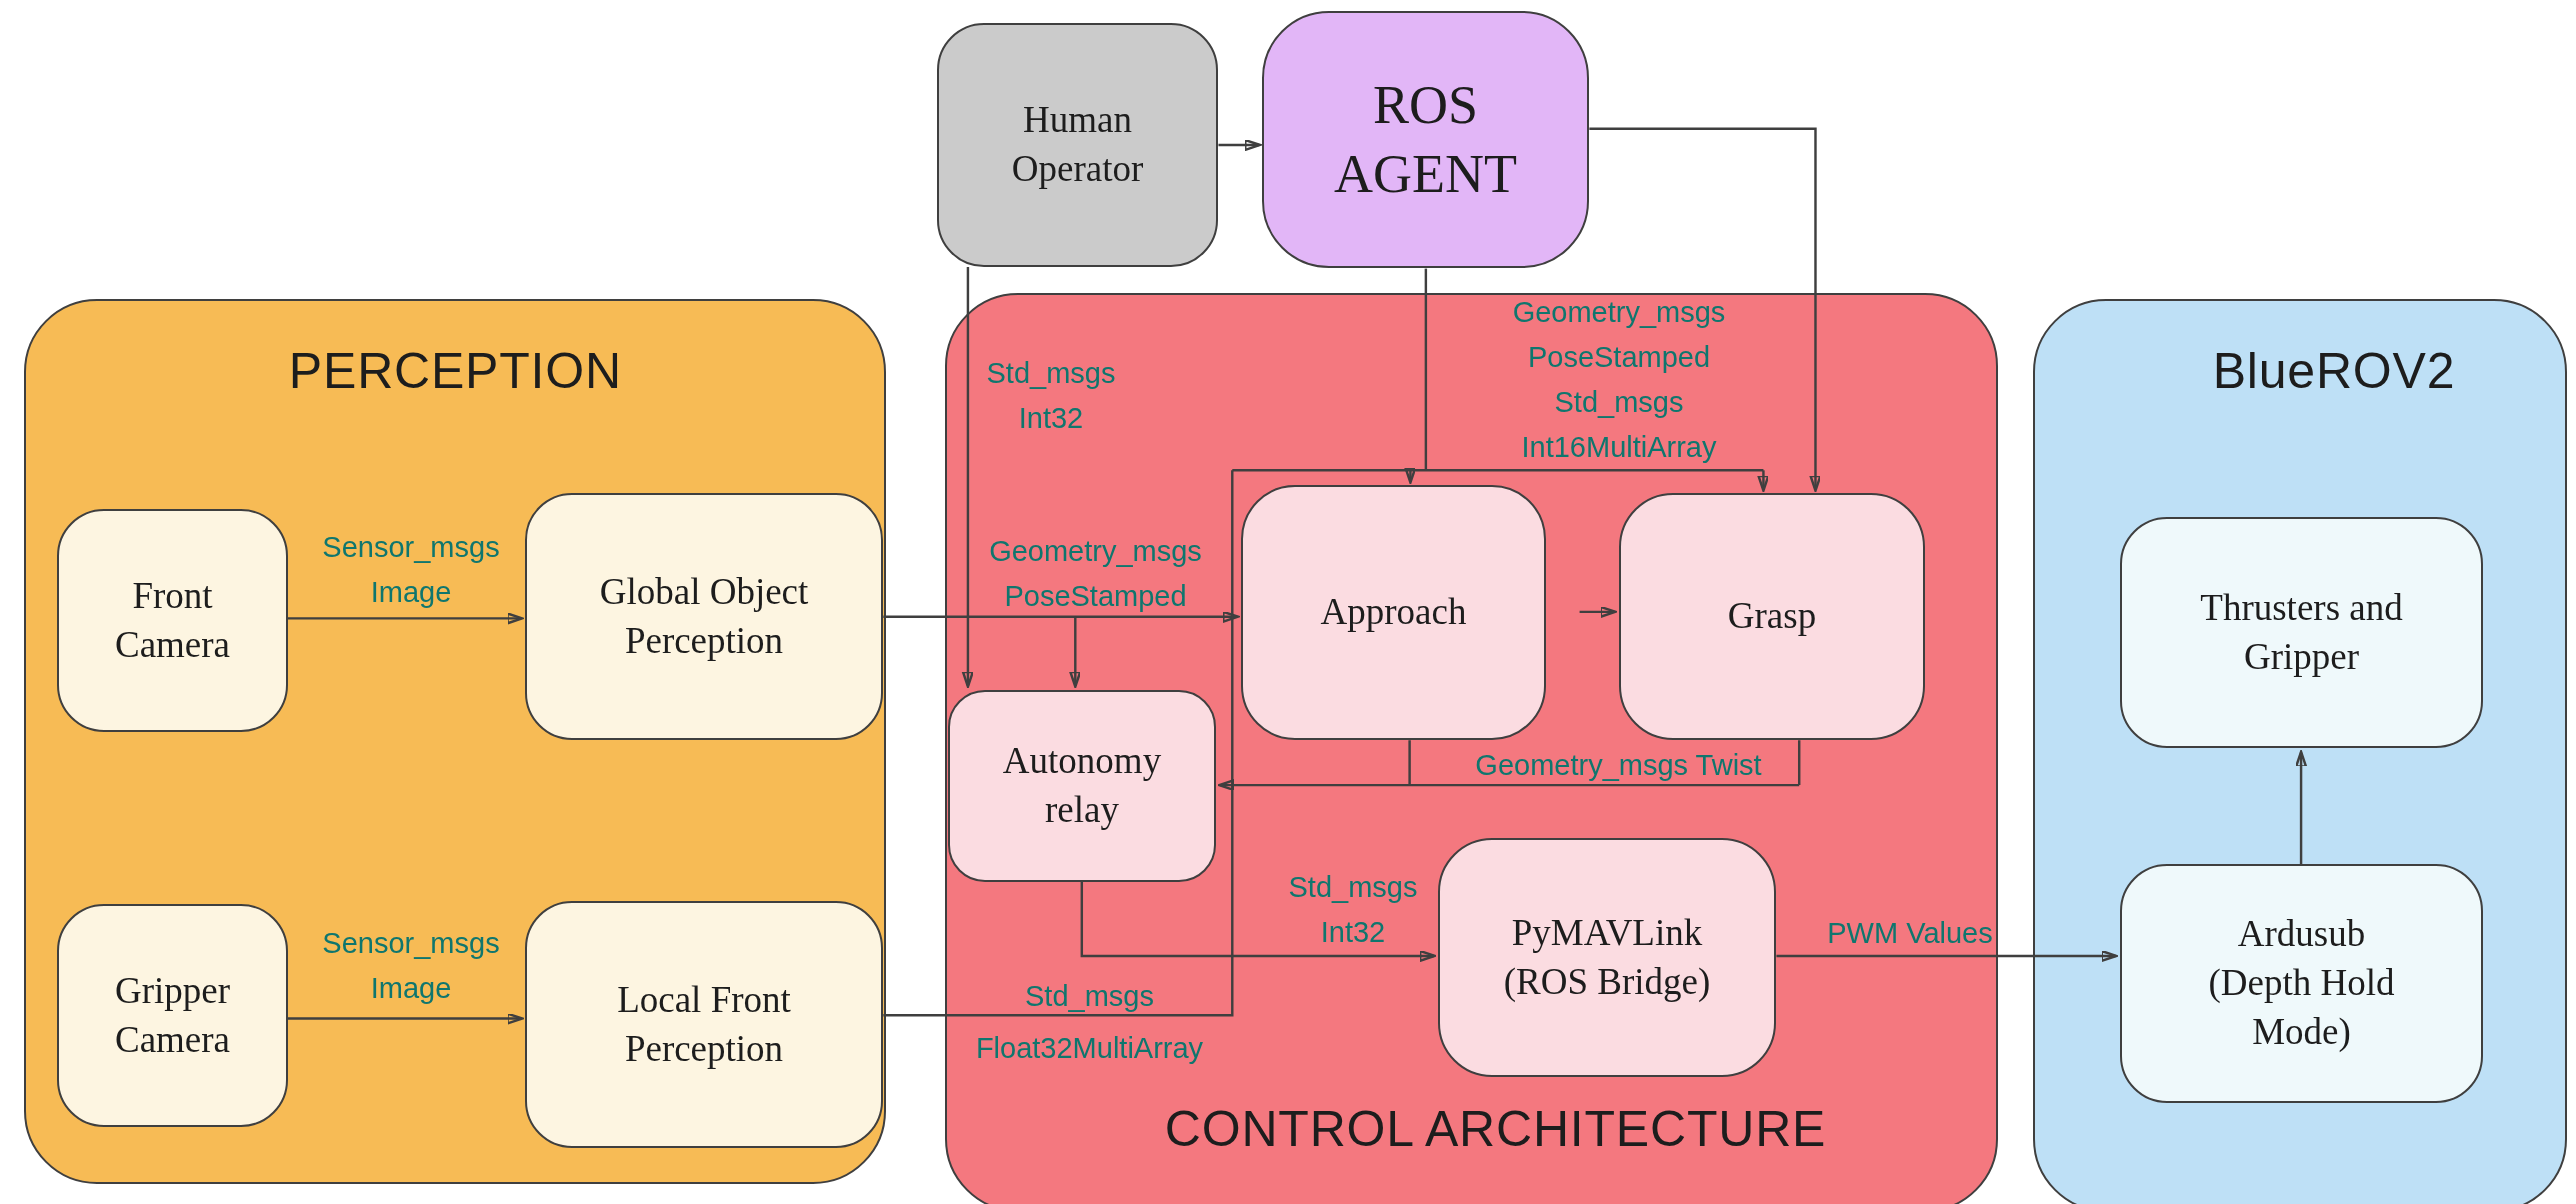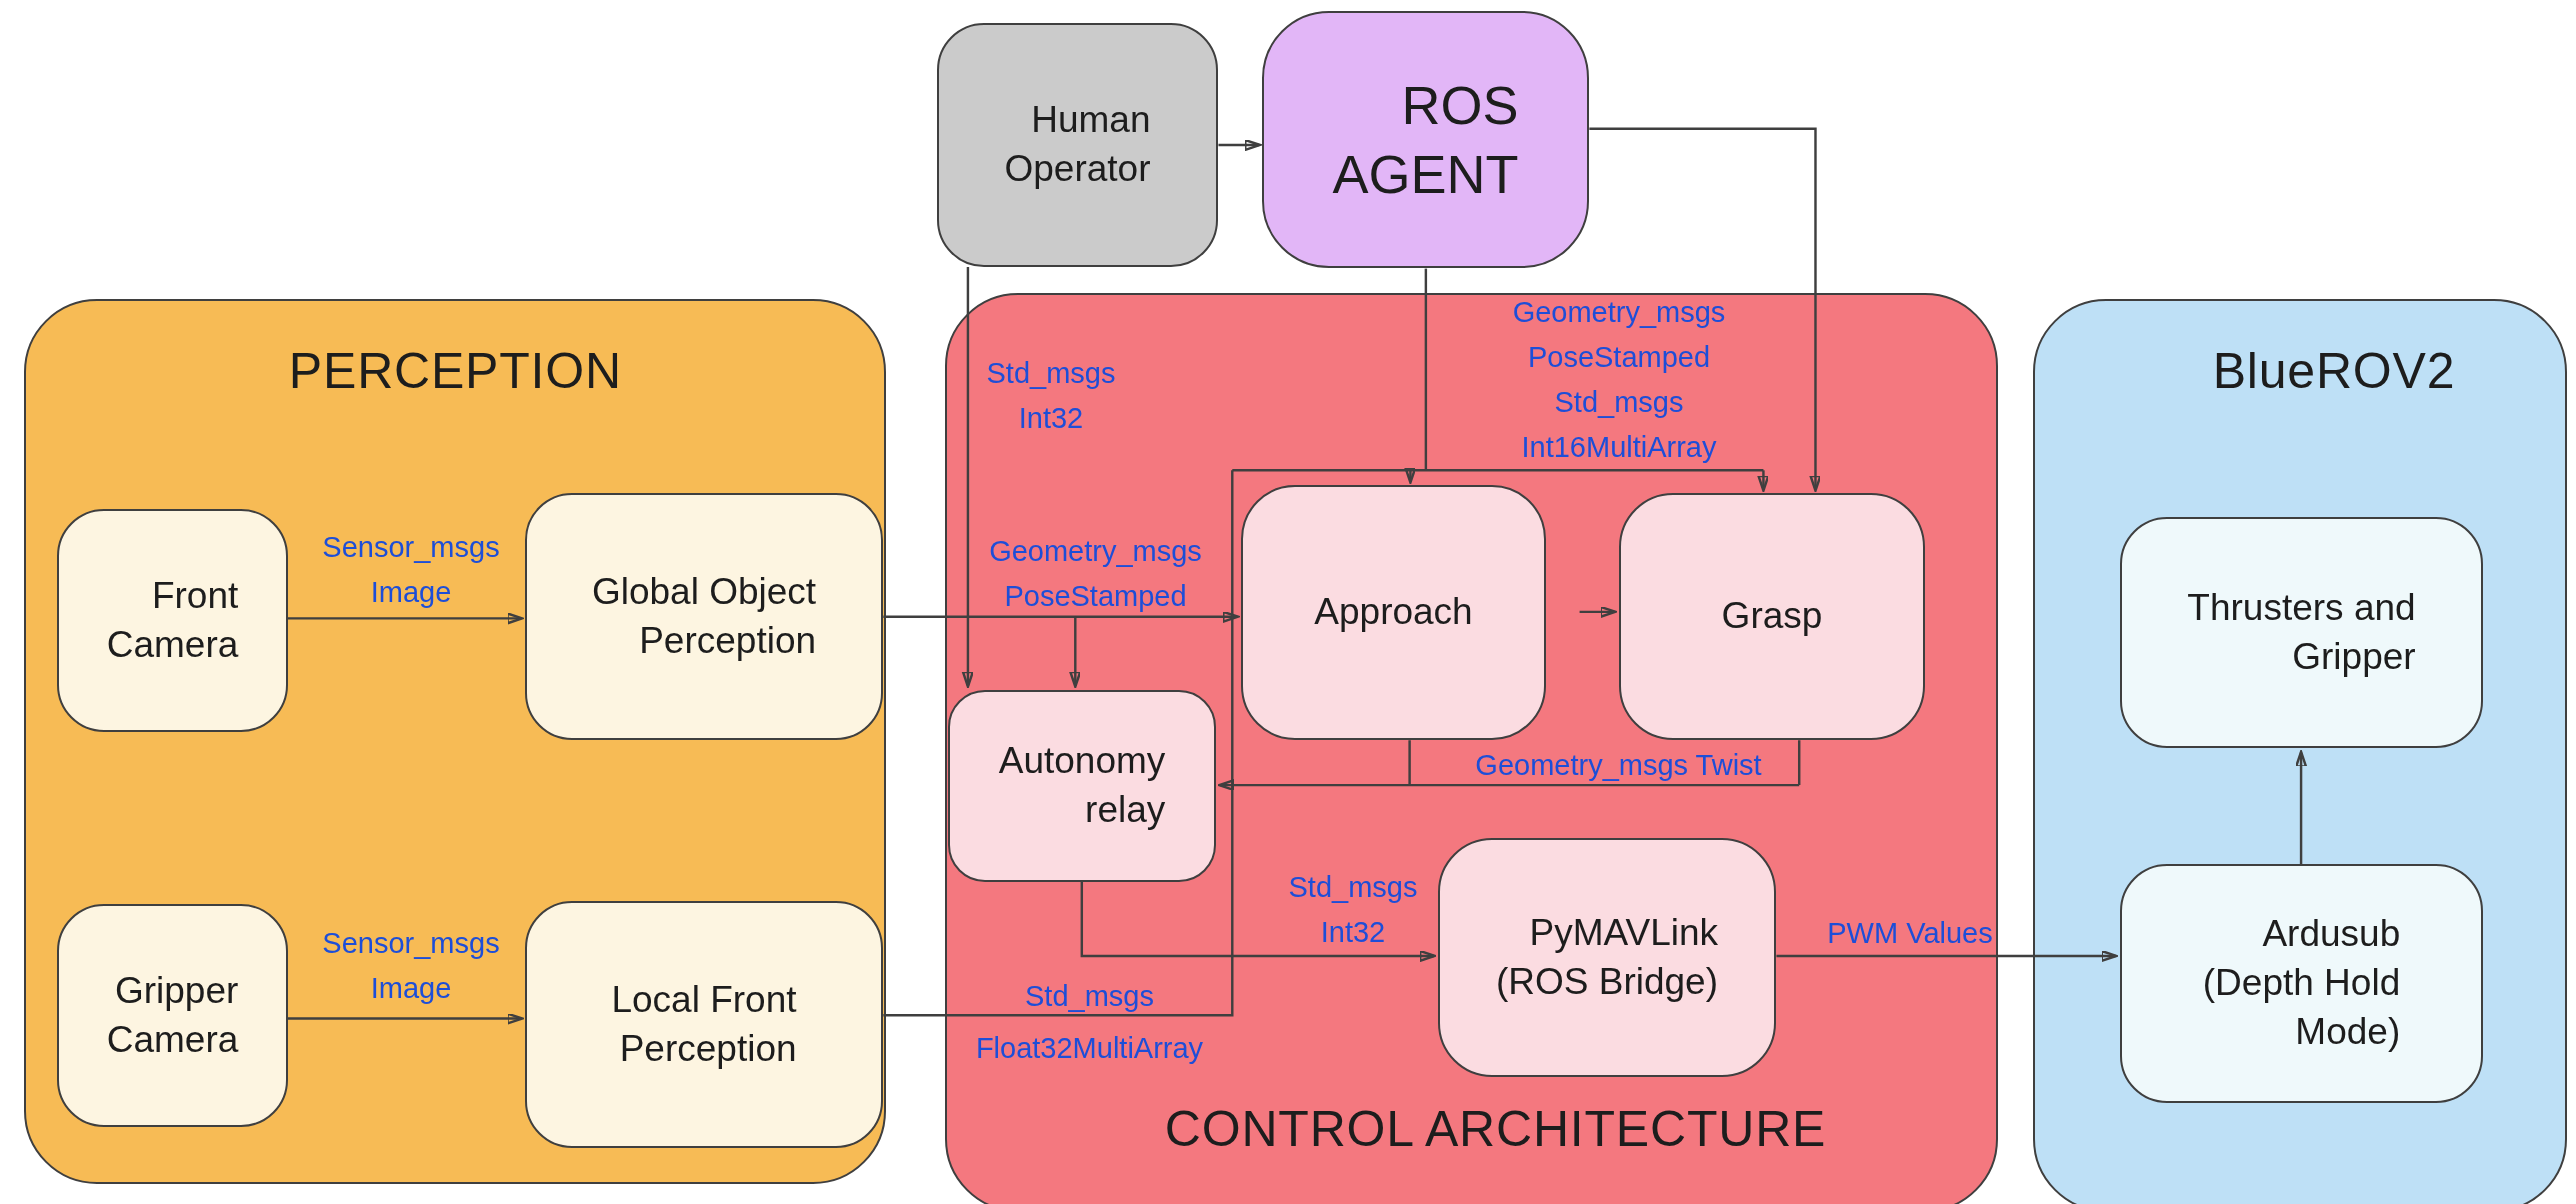--- a/index.html
+++ b/index.html
@@ -15,37 +15,37 @@
   .title { position:absolute; text-align:center; font-size:50px; color:#1d1d1d; letter-spacing:0.8px; }
   .t-perception { left:24.4px;   top:342px;  width:862px; }
   .t-control    { left:945px; top:1100px; width:1053px;padding-left:48px; }
   .t-bluerov    { left:2033px; top:342px;  width:534px;margin-left:34px; }
 
   svg.connectors { position:absolute; left:0; top:0; width:2576px; height:1205px; }
   svg.connectors path { stroke:var(--line,#3f3f3f); stroke-width:3px; fill:none; }
   .arrowhead { fill:var(--line,#3f3f3f); stroke:none; }
 
   .node { position:absolute; border:2.8px solid var(--line,#3f3f3f); display:flex; align-items:center; justify-content:center;
-          text-align:right; color:#1d1d1d; font-size:37px; line-height:1.32; border-radius:47px; }
+          text-align:center; color:#1d1d1d; font-size:37px; line-height:1.32; border-radius:47px;font-family:Liberation Serif, serif; }
   .node span { white-space:pre-line; }
 
   .n-operator { left:937px; top:23px;  width:281px; height:244px; background:var(--operator-fill,#cbcbcb); }
   .n-agent    { left:1262px; top:11.4px;  width:327px; height:257px; background:var(--agent-fill,#e2b6f7); border-radius:67px; font-size:54px; line-height:1.28; }
   .n-front    { left:57px;   top:509px; width:231px; height:223px; background:var(--perception-node-fill,#fdf5e1); }
   .n-global   { left:525px;  top:493px; width:358px; height:247px; background:var(--perception-node-fill,#fdf5e1); }
   .n-gripper  { left:57px;   top:904px; width:231px; height:223px; background:var(--perception-node-fill,#fdf5e1); }
   .n-local    { left:525px;  top:901px; width:358px; height:247px; background:var(--perception-node-fill,#fdf5e1); }
   .n-approach { left:1241px; top:485px; width:305px; height:255px; background:var(--control-node-fill,#fbdce1); border-radius:54px; }
   .n-grasp    { left:1619px; top:493px; width:306px; height:247px; background:var(--control-node-fill,#fbdce1); border-radius:54px; }
   .n-relay    { left:948px; top:690px; width:268px; height:192px; background:var(--control-node-fill,#fbdce1); border-radius:37px; }
   .n-pymav    { left:1438px; top:838px; width:338px; height:239px; background:var(--control-node-fill,#fbdce1); border-radius:54px; }
   .n-thrust   { left:2120px; top:517px; width:363px; height:231px; background:var(--bluerov-node-fill,#eff9fb); }
   .n-ardusub  { left:2120px; top:864px; width:363px; height:239px; background:var(--bluerov-node-fill,#eff9fb); }
 
-  .elabel { position:absolute; text-align:center; font-size:29px; line-height:1.55; color:#1d4ed8; white-space:pre-line; }
+  .elabel { position:absolute; text-align:center; font-size:29px; line-height:1.55; color:#0f766e; white-space:pre-line; }
   .l-front-global  { left:293px;  top:525px;  width:236px; }
   .l-gripper-local { left:293px;  top:921px; width:236px; }
   .l-op-int32      { left:929px; top:351px;  width:244px; }
   .l-global-pose   { left:933px; top:529px;  width:325px; }
   .l-agent-topics  { left:1497px; top:290px;  width:244px; }
   .l-twist         { left:1464px; top:743px;  width:309px; }
   .l-relay-int32   { left:1231px; top:865px; width:244px; }
   .l-float32-a     { left:927px; top:974px; width:325px; }
   .l-float32-b     { left:927px; top:1026px; width:325px; }
   .l-pwm           { left:1775px; top:911px; width:244px;padding-left:26px; }

